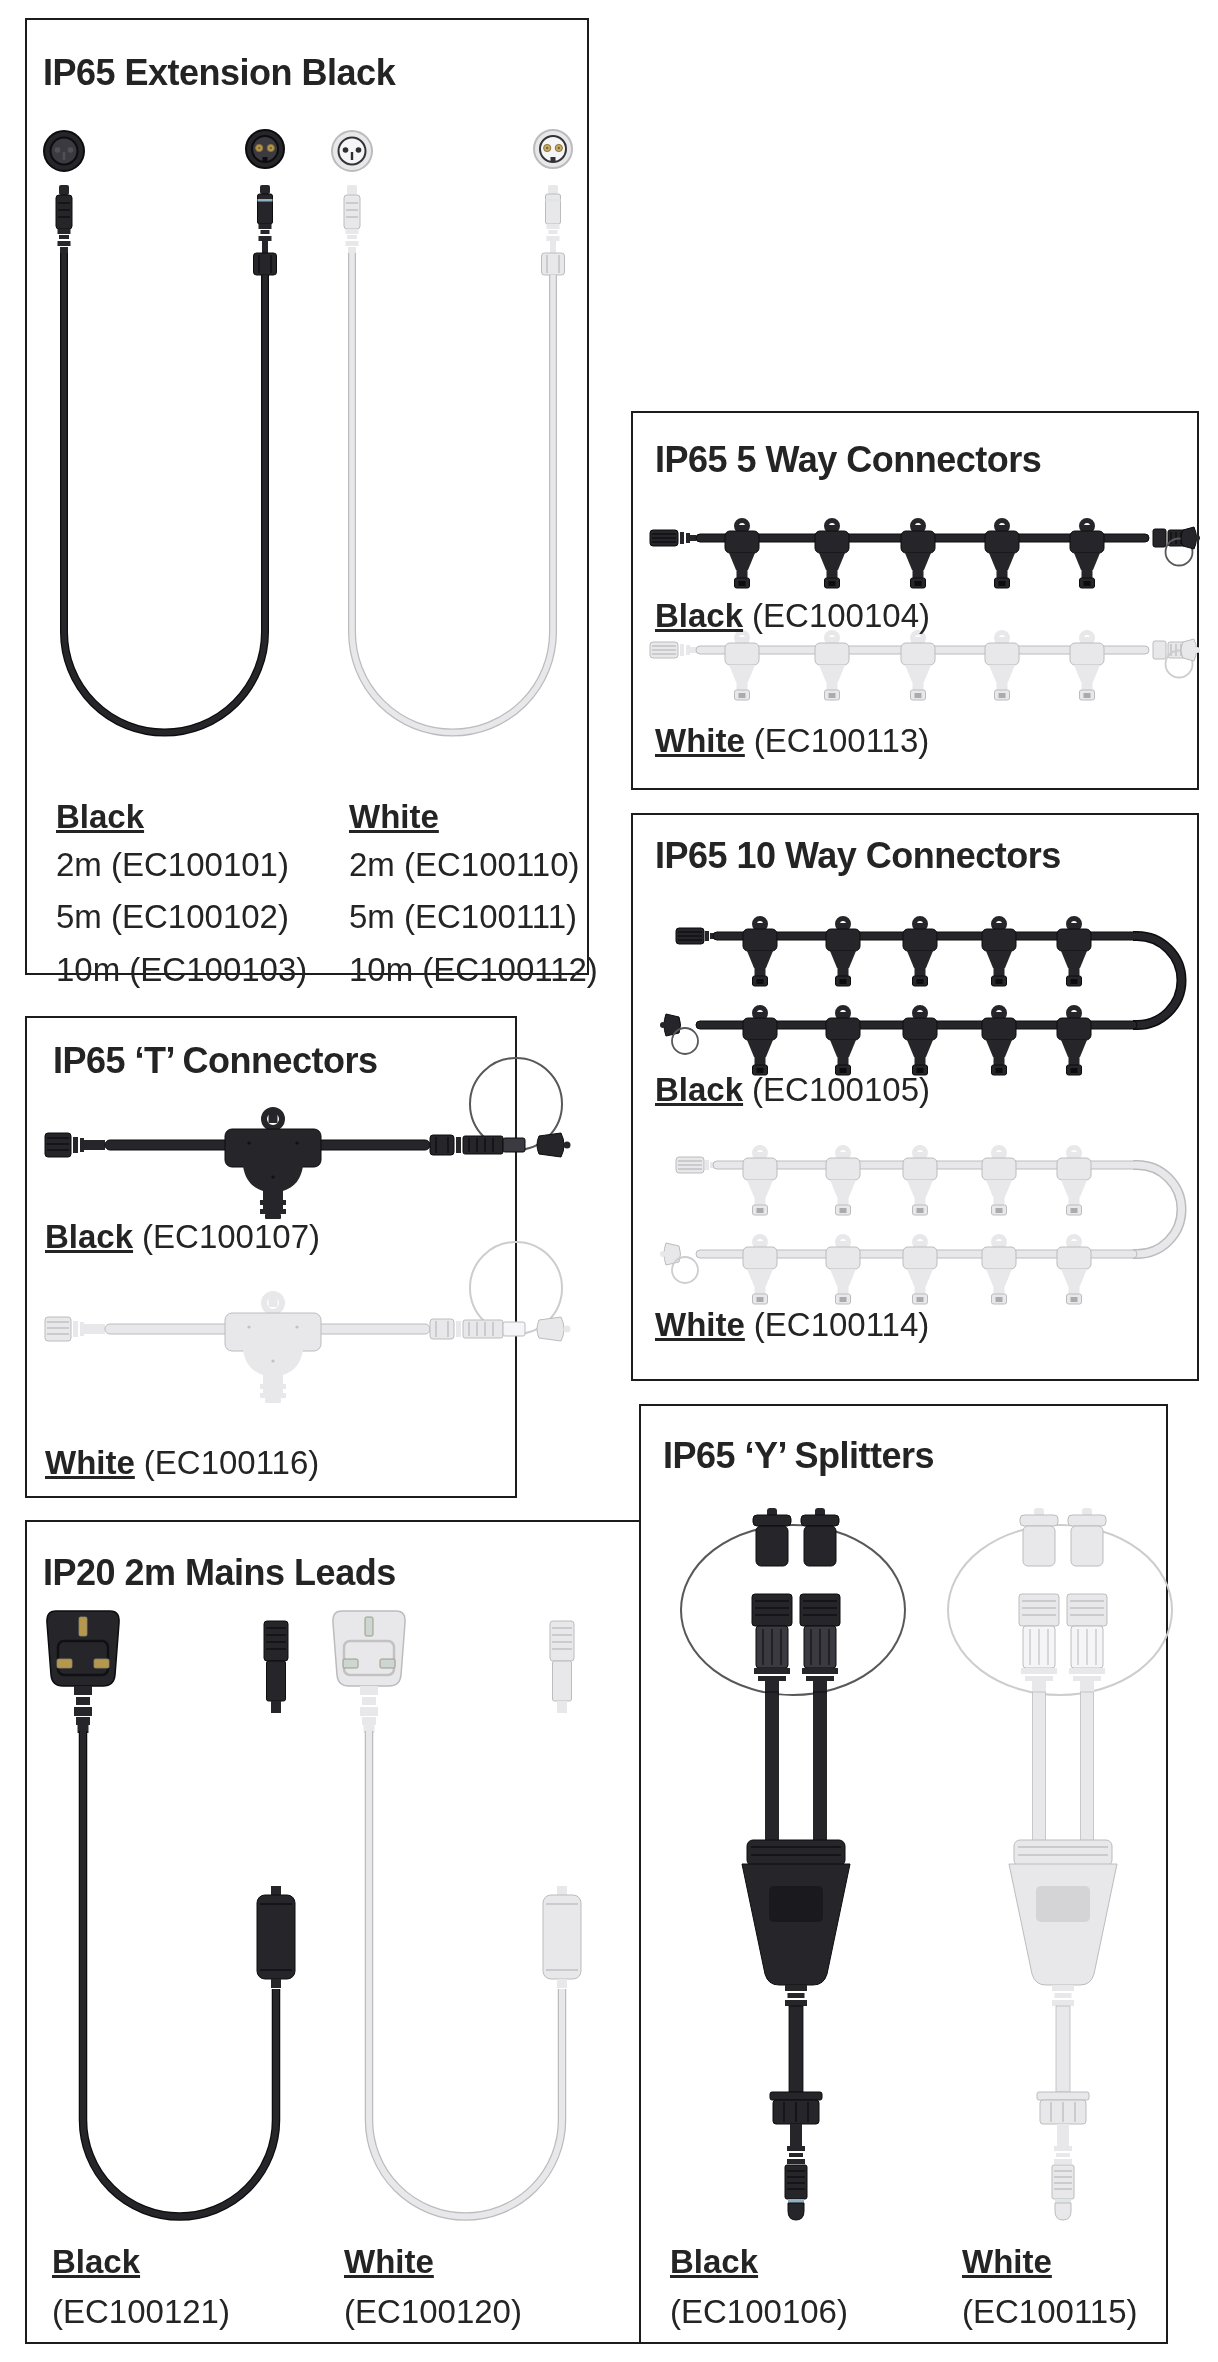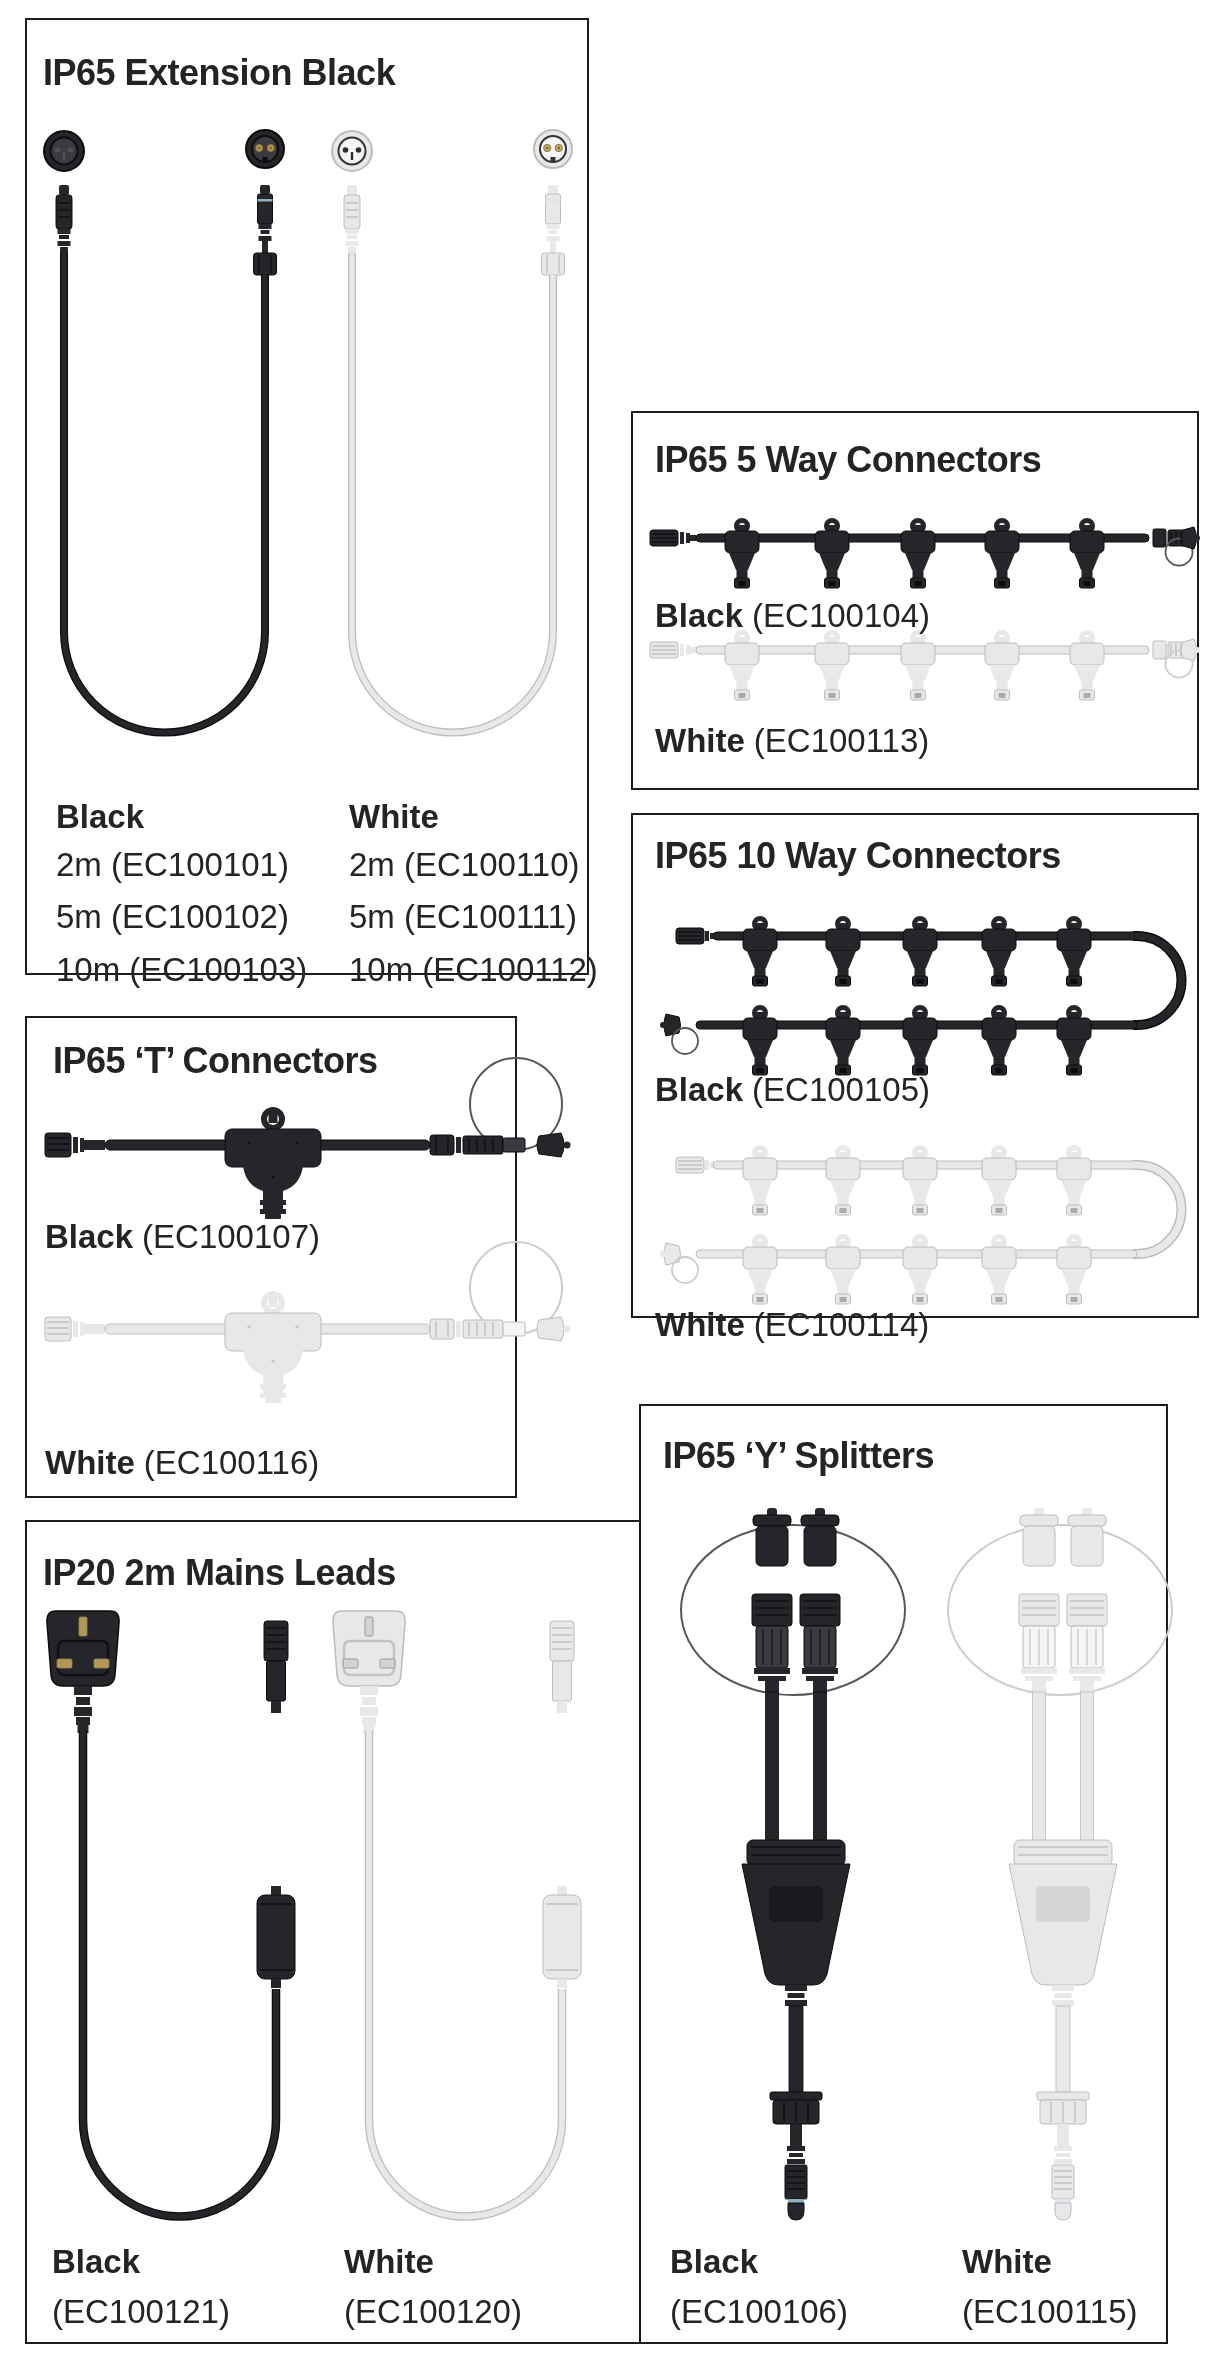--- a/index.html
+++ b/index.html
@@ -1,21 +1,21 @@
 <!DOCTYPE html>
 <html style="--ink: #242424;"><head>
 <meta charset="utf-8">
 <style>
   html,body{margin:0;padding:0;background:#ffffff;}
   #page{position:relative;width:1218px;height:2362px;background:#fff;overflow:hidden;
         font-family:"Liberation Sans",sans-serif;color:#242424;}
   .box{position:absolute;border:2px solid #1c1c1c;background:#fff;box-sizing:border-box;}
   .h{position:absolute;font-size:36px;font-weight:700;letter-spacing:-0.5px;white-space:nowrap;line-height:36px;}
   .lbl{position:absolute;font-size:33px;white-space:nowrap;line-height:33px;}
-  .lbl .b{font-weight:700;}
+  .lbl .b{font-weight:700;text-decoration:underline;}
   .lbl .r{font-weight:400;margin-left:9px;}
   .item{position:absolute;font-size:33px;font-weight:400;white-space:nowrap;line-height:33px;}
   #title{position:absolute;left:637px;top:124px;font-size:92px;line-height:126px;
          font-weight:700;letter-spacing:-2px;white-space:nowrap;}
   svg{position:absolute;overflow:visible;}
   
   .vblk{--c1:#26262a;--c2:#101014;--c3:#3a3a40;--s1:#0c0c0e;--s2:#0d0d0f;--cw:#58585c;
         --ring:#8fb2c3;--dot:#505056;--hole:#0b0b0d;--pin2:#b5974d;--cg:#b5974d;}
   .vwht{--c1:#e8e8ea;--c2:#c2c2c4;--c3:#f5f5f7;--s1:#bcbcbe;--s2:#333336;--cw:#cdcdcf;
         --ring:#dfe5e8;--dot:#2e2e31;--hole:#ababad;--pin2:#cdd6d2;--cg:#c7ab69;}
@@ -288,21 +288,21 @@
         </g>
     </svg>
     <div class="lbl" style="left:22px;top:186px">
       <span class="b">Black</span><span class="r">(EC100104)</span>
     </div>
     <div class="lbl" style="left:22px;top:311px">
       <span class="b">White</span><span class="r">(EC100113)</span>
     </div>
   </div>
 
-  <div class="box" style="left: 631px; top: 813px; width: 568px; height: 505px; border-color: rgb(28, 28, 28);">
+  <div class="box" style="left: 631px; top: 813px; width: 568px; height: 568px; border-color: rgb(28, 28, 28);">
     <div class="h" style="left:22px;top:23px">IP65 10 Way Connectors</div>
     <svg width="564" height="430" viewBox="0 0 564 430" style="left:0;top:90px">
       <g class="vblk">
           <use href="#tenway" transform="translate(0,31)"></use>
         </g>
       <g class="vwht">
           <use href="#tenway" transform="translate(0,260)"></use>
         </g>
     </svg>
     <div class="lbl" style="left:22px;top:258px">

